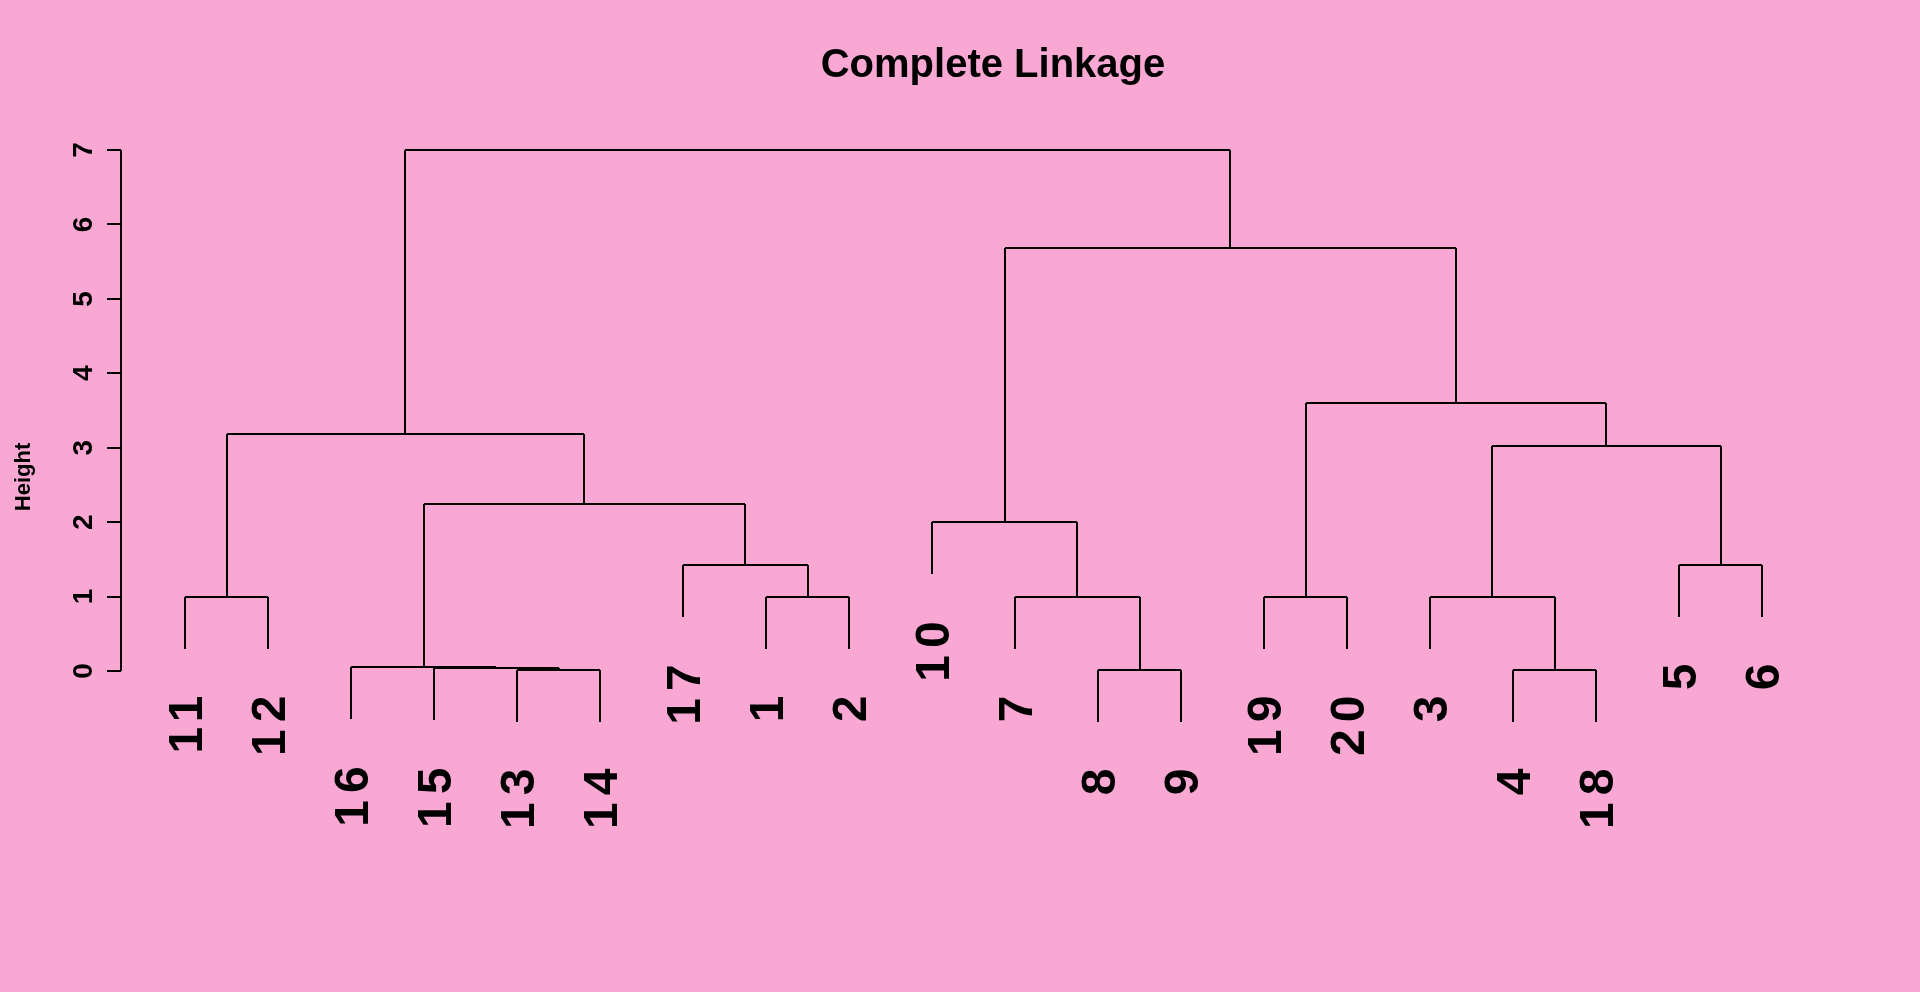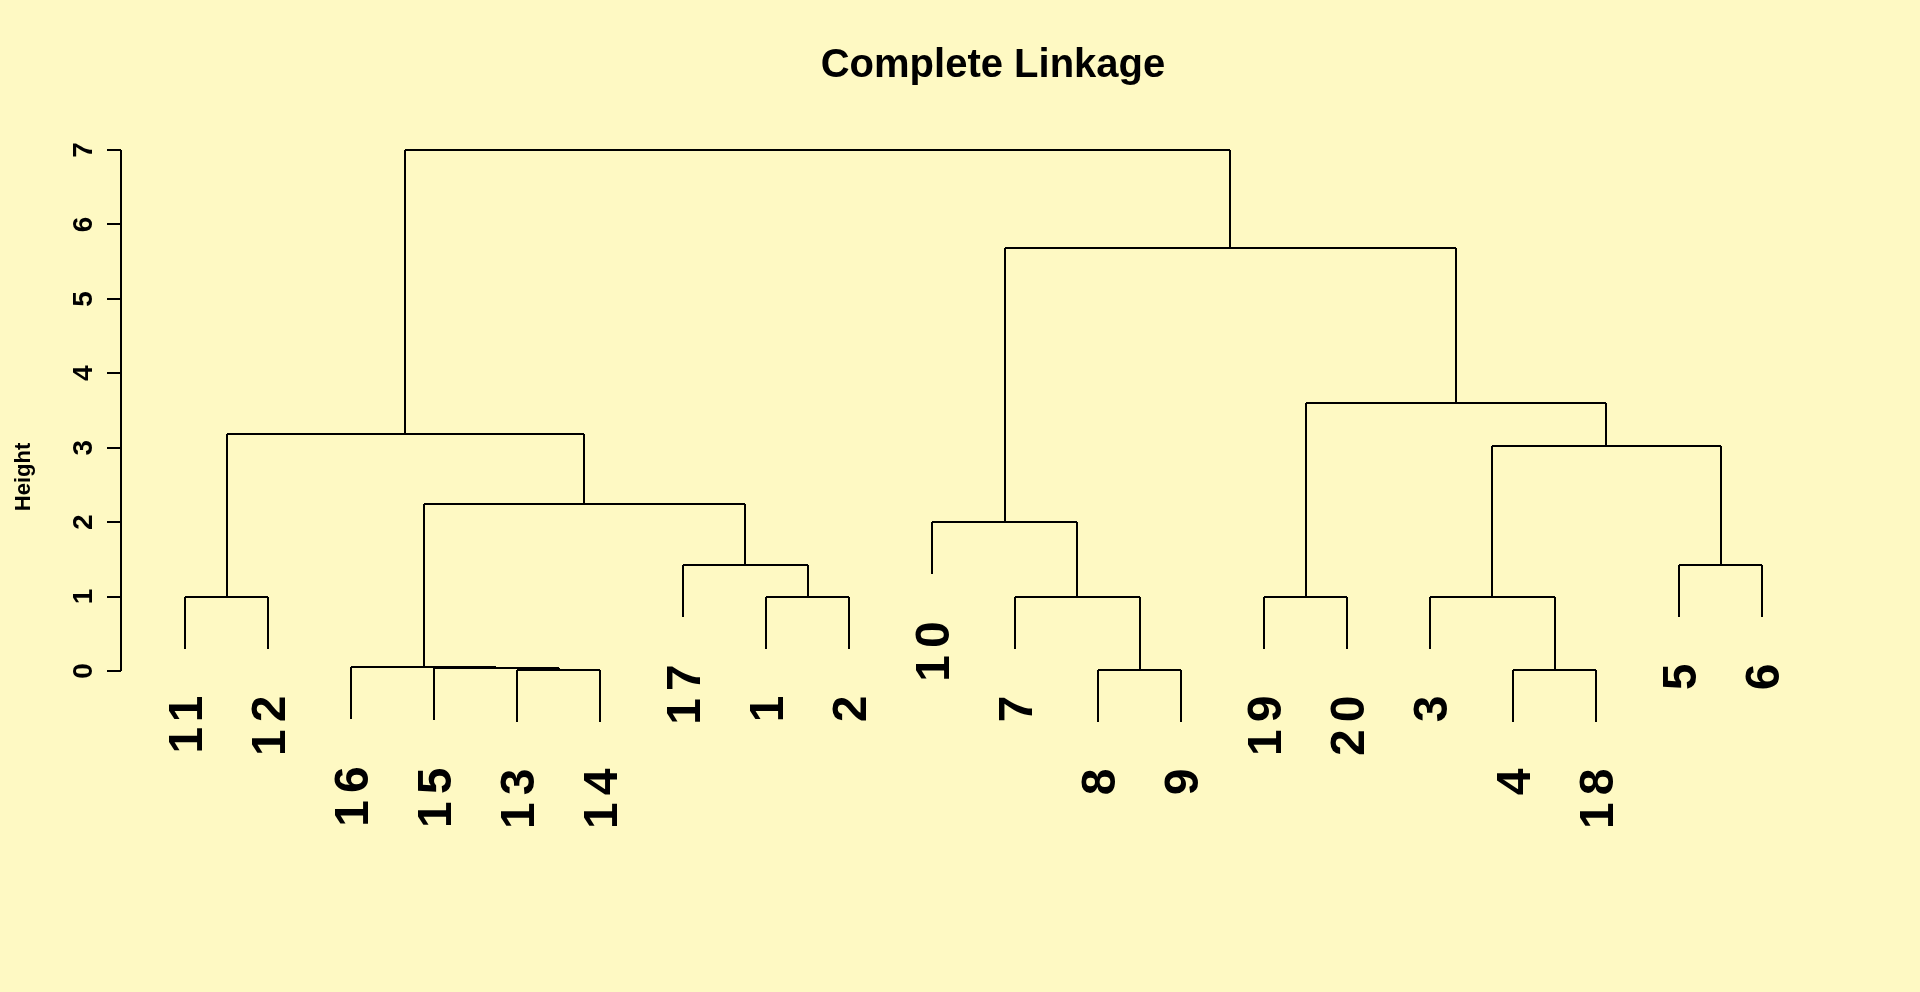--- a/index.html
+++ b/index.html
@@ -5,21 +5,21 @@
   html, body {
     margin: 0;
     padding: 0;
     background: #ffffff;
     font-family: "Liberation Sans", sans-serif;
   }
   .figure {
     position: relative;
     width: 1920px;
     height: 992px;
-    background: #fef9c3;
+    background: #f9a8d4;
     overflow: hidden;
   }
   svg { display: block; }
   .seg { stroke: #000000; stroke-width: 2; fill: none; shape-rendering: crispEdges; }
   .title-text {
     font-family: "Liberation Sans", sans-serif;
     font-size: 40px;
     font-weight: 700;
     fill: #000000;
   }

